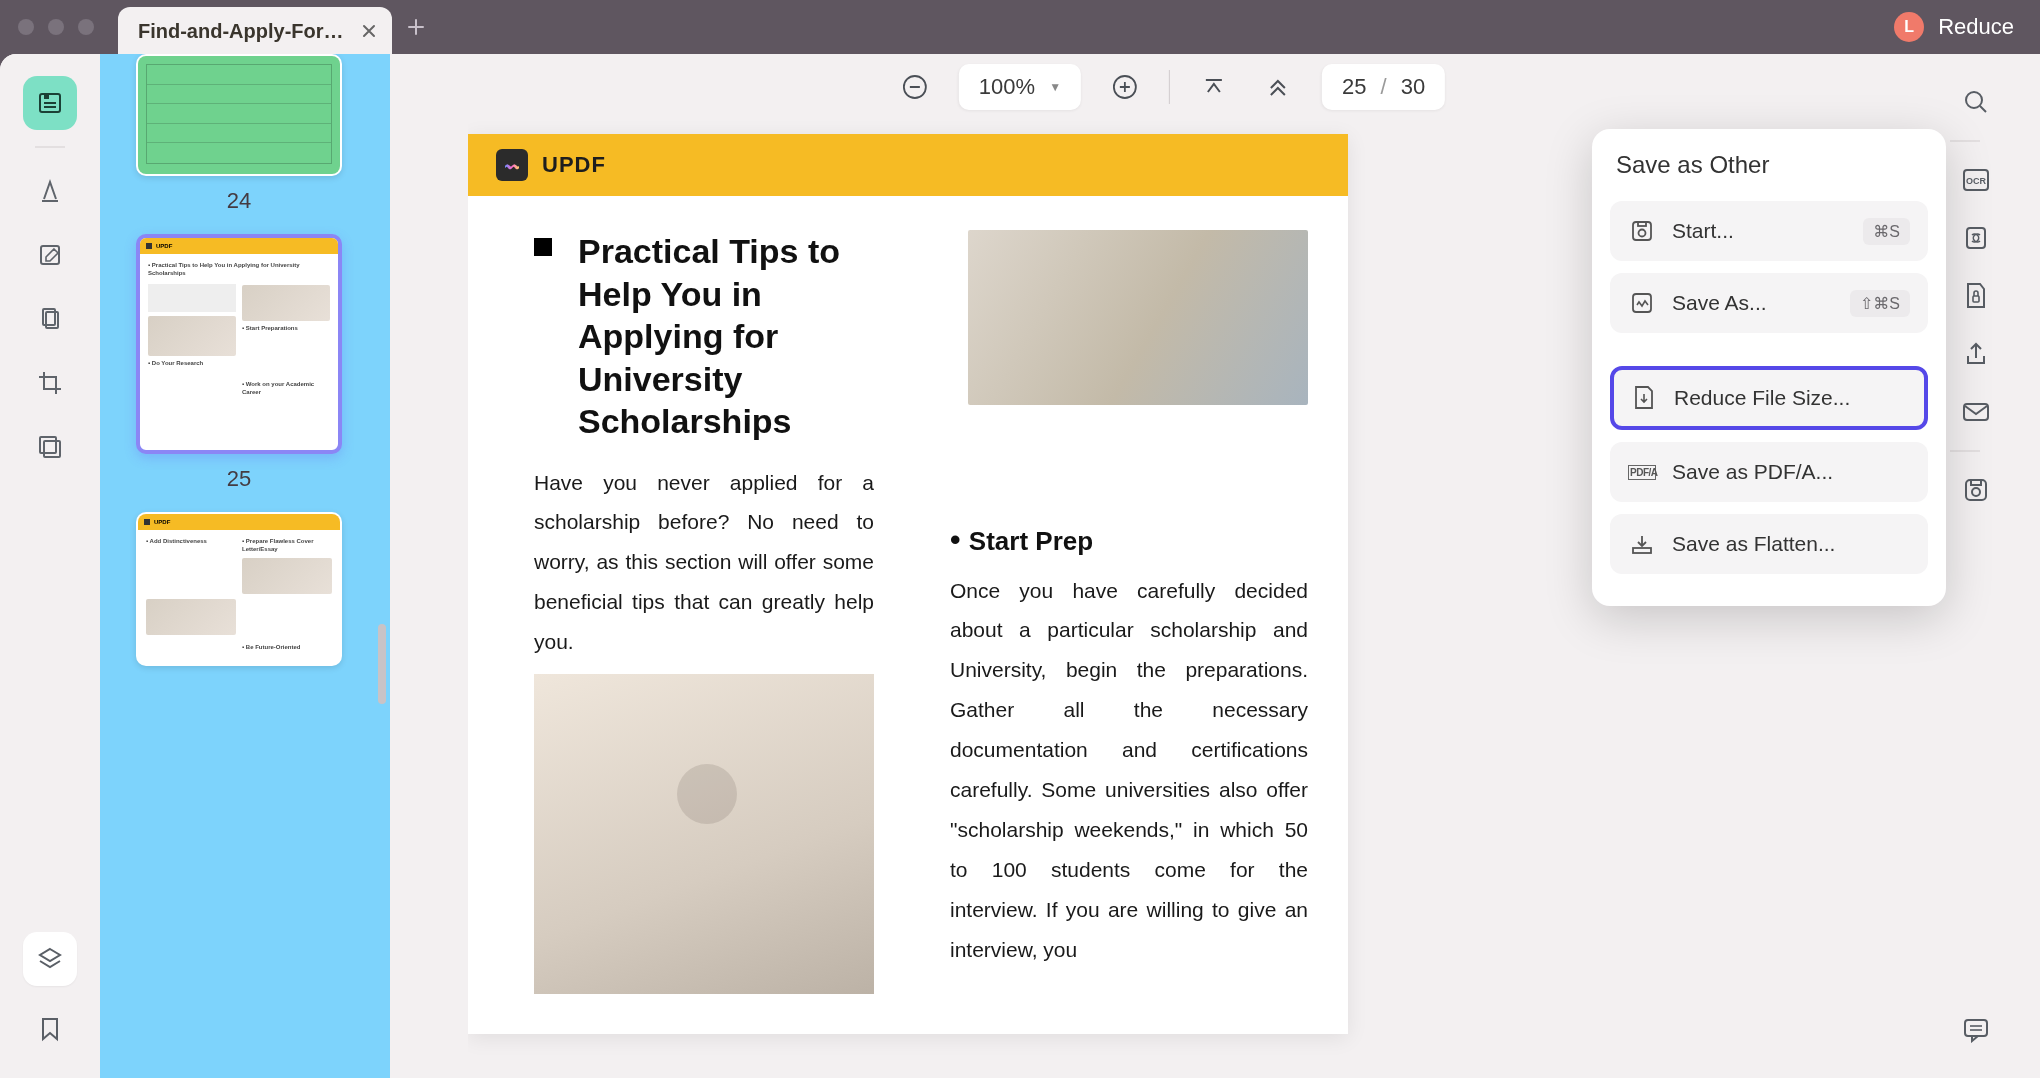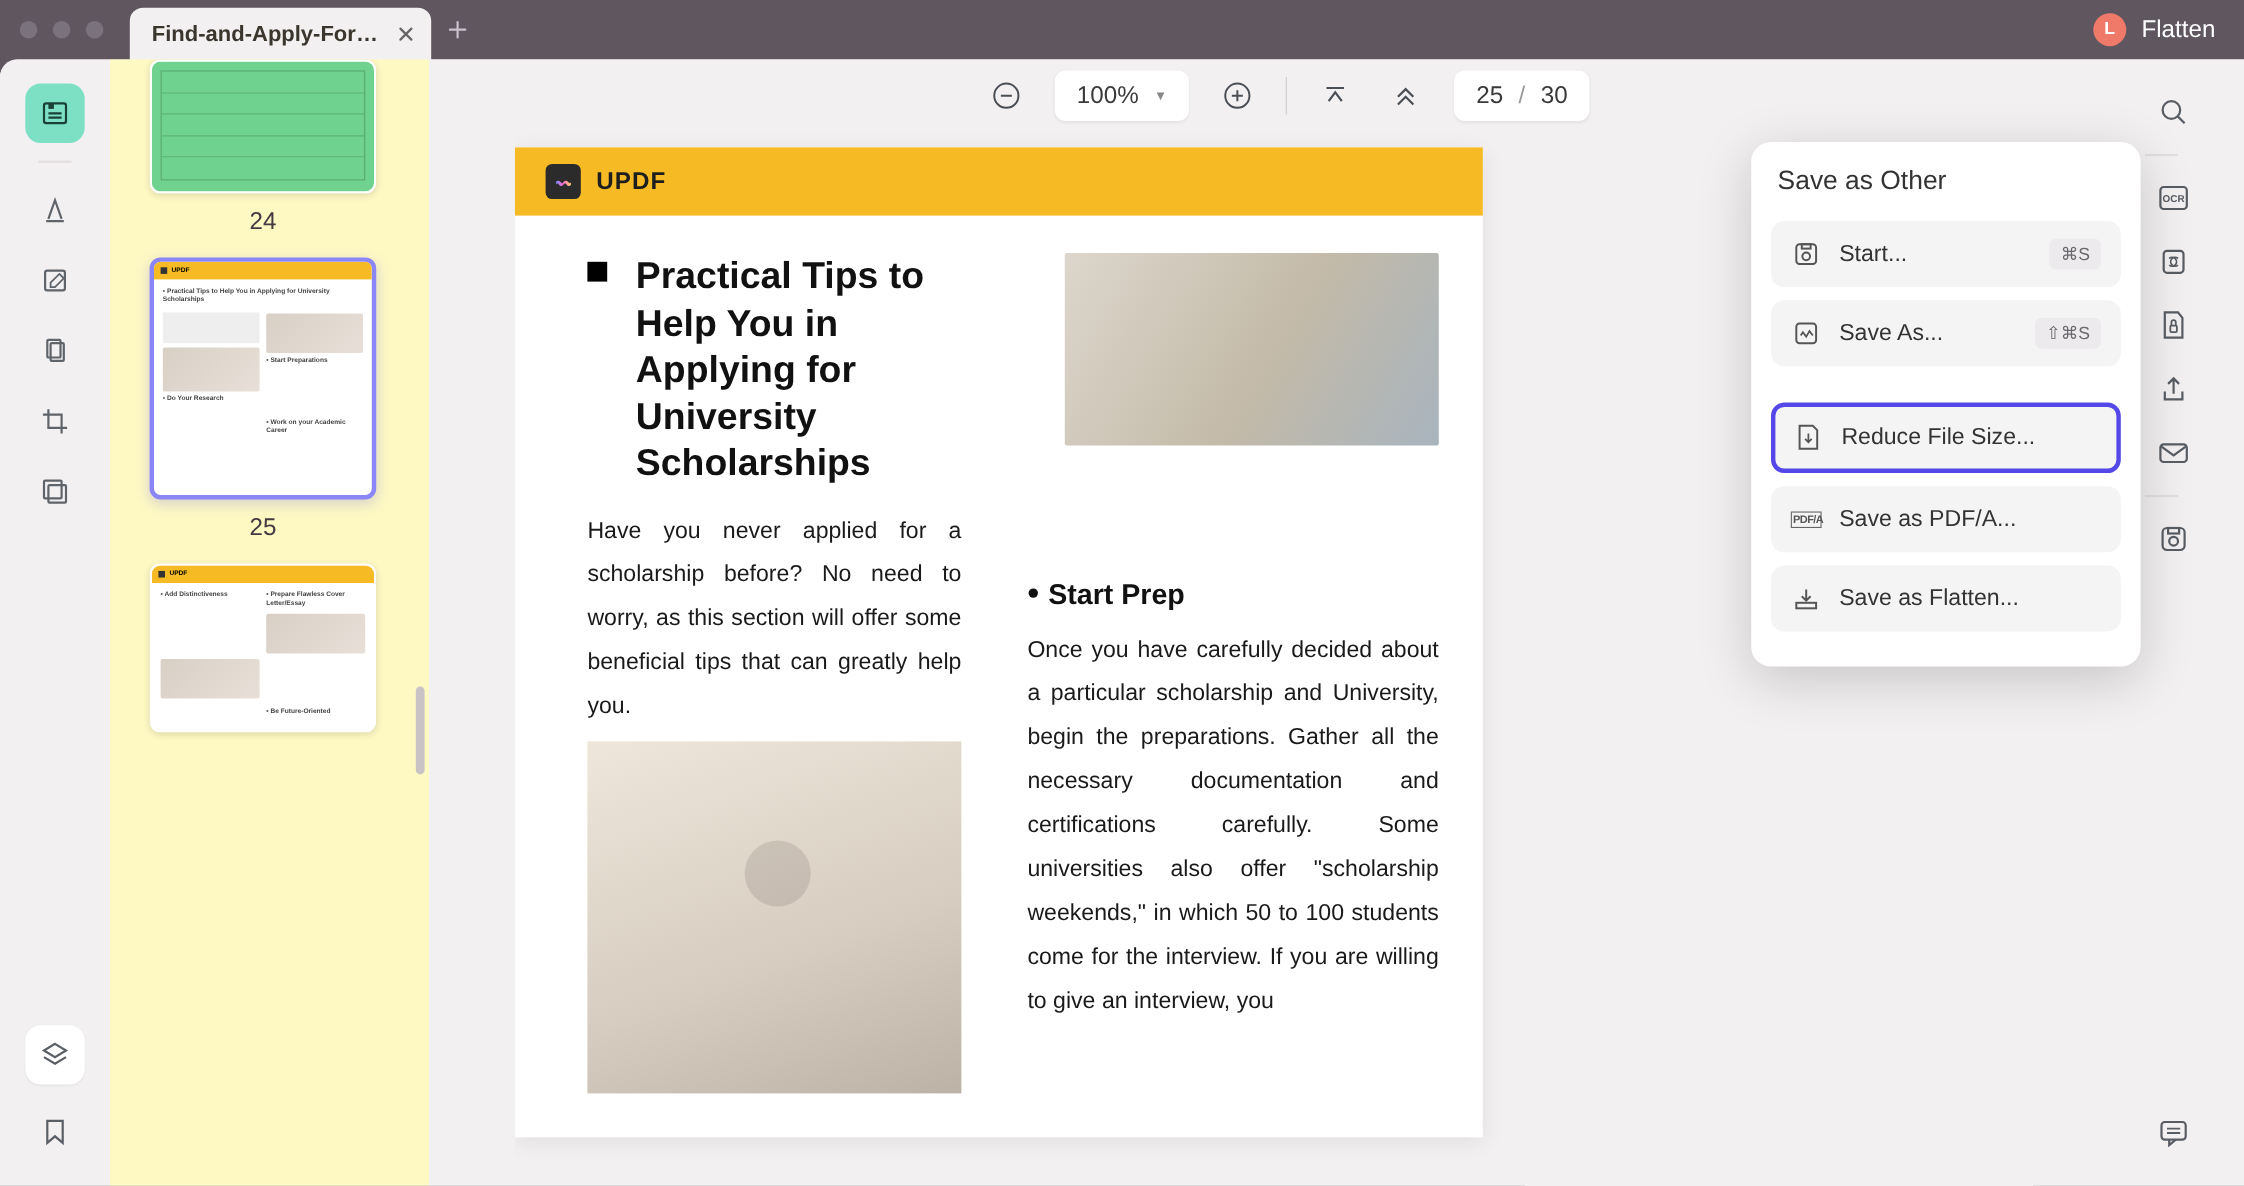--- a/index.html
+++ b/index.html
@@ -35,21 +35,21 @@
   
   .left-rail { width:100px; background:#f3f0f1; display:flex; flex-direction:column; align-items:center; padding:22px 0; gap:10px; border-radius:16px 0 0 0;}
   .rail-btn { width:54px; height:54px; border-radius:14px; display:flex;align-items:center;justify-content:center; color:#5f646b; }
   .rail-btn.active { background:#7de0c5; color:#1b4136; }
   .rail-sep { width:30px; height:0; border-top:2px solid #e3dfe0; margin:6px 0;}
   .left-rail-bottom { margin-top:auto; display:flex; flex-direction:column; align-items:center; gap:16px;}
   .rail-bottom-btn { width:54px; height:54px; display:flex;align-items:center;justify-content:center;color:#5a5f66; background:#fff; border-radius:14px; box-shadow:0 1px 2px rgba(0,0,0,0.05);}
   .rail-bookmark { width:54px; height:54px; display:flex;align-items:center;justify-content:center;color:#5a5f66;}
 
   
-  .thumb-panel { width:290px; background:#fef9c3; overflow-y:auto; padding:0 18px 36px 6px; position:relative; }
+  .thumb-panel { width:290px; background:#7dd3fc; overflow-y:auto; padding:0 18px 36px 6px; position:relative; }
   .thumb-item { display:flex; flex-direction:column; align-items:center; margin-bottom:20px; }
   .thumb-card { width:206px; border-radius:10px; background:#fff; box-shadow:0 2px 6px rgba(0,0,0,0.12); overflow:hidden; border:2px solid transparent; }
   .thumb-card.selected { border:4px solid #8b86f5; box-shadow:0 4px 12px rgba(100,90,240,0.25); }
   .thumb-label { font-size:22px; color:#443b42; margin-top:12px; font-weight:500;}
   .thumb-header { height:16px; background:#f6bb24; display:flex; align-items:center; padding:0 6px;}
   .thumb-header-logo { width:6px; height:6px; background:#333; margin-right:4px;}
   .thumb-body { padding:8px 8px 10px 8px; font-size:5px; color:#444; line-height:1.3; }
   .thumb-body.green { background:#6fd28e; }
   .thumb-twocol { display:flex; gap:6px;}
   .thumb-col { flex:1; }
@@ -72,21 +72,21 @@
   .page-canvas { position:absolute; top:0; left:78px; right:16px; bottom:0; overflow:auto;}
   .page { width:880px; margin:80px 0 0 0; background:#fff; box-shadow:0 4px 20px rgba(0,0,0,0.08);}
   .page-header { height:62px; background:#f6bb24; display:flex; align-items:center; padding:0 28px; gap:14px;}
   .updf-logo { width:32px; height:32px; background:#2b2b2b; border-radius:6px; display:flex; align-items:center; justify-content:center; }
   .updf-mark { font-size:14px; background:linear-gradient(90deg,#6b8cff,#ff6bcb,#ffd36b); -webkit-background-clip:text; color:transparent; font-weight:900;}
   .updf-text { font-size:22px; font-weight:800; color:#1e1e1e; letter-spacing:1px;}
   .page-body { padding:34px 40px 40px 66px; display:flex; flex-direction:column; }
   .page-title-row { display:flex; gap:26px; }
   .bullet-sq { width:18px; height:18px; background:#000; margin-top:8px; flex-shrink:0;}
   .page-title { font-size:34px; font-weight:800; color:#111; line-height:1.25; max-width:370px;}
-  .content-row { display:flex; gap:60px; margin-top:20px; }
+  .content-row { display:flex; gap:76px; margin-top:20px; }
   .col-left { flex:0 0 340px; }
   .col-right { flex:1; }
   .para { font-size:21px; line-height:1.9; color:#1a1a1a; text-align:justify; }
   .photo1 { width:340px; height:175px; background:linear-gradient(120deg,#ddd6cc 0%, #c3baa8 55%, #a8b4be 100%); border-radius:2px; margin-bottom:26px;}
   .sub-h { font-size:26px; font-weight:800; color:#111; margin-bottom:14px;}
   .sub-h::before { content:"• "; font-size:30px; }
   .photo2 { width:340px; height:320px; background:linear-gradient(160deg,#efe6db 0%, #d6ccc0 60%, #bcb2a6 100%); margin-top:12px; position:relative;}
   .photo2::after { content:""; position:absolute; top:28%; left:42%; width:60px;height:60px;border-radius:50%; background:rgba(80,70,60,0.15);}
 
   
@@ -136,21 +136,21 @@
       <div class="new-tab">
         <svg width="20" height="20" viewBox="0 0 20 20">
             <path d="M10 3 V17 M3 10 H17" stroke="currentColor" stroke-width="2" stroke-linecap="round"></path>
           </svg>
       </div>
     </div>
     <div class="titlebar-right">
       <div class="avatar">
           <span>L</span>
         </div>
-      <div class="upgrade">Flatten</div>
+      <div class="upgrade">Reduce</div>
     </div>
   </div>
 
   <div class="main-area">
 
     <div class="left-rail">
       <div class="rail-btn active">
         <svg width="28" height="28" viewBox="0 0 28 28">
             <rect x="4" y="5" width="20" height="18" rx="2" fill="none" stroke="currentColor" stroke-width="2"></rect>
             <rect x="8" y="5" width="5" height="5" fill="currentColor"></rect>

